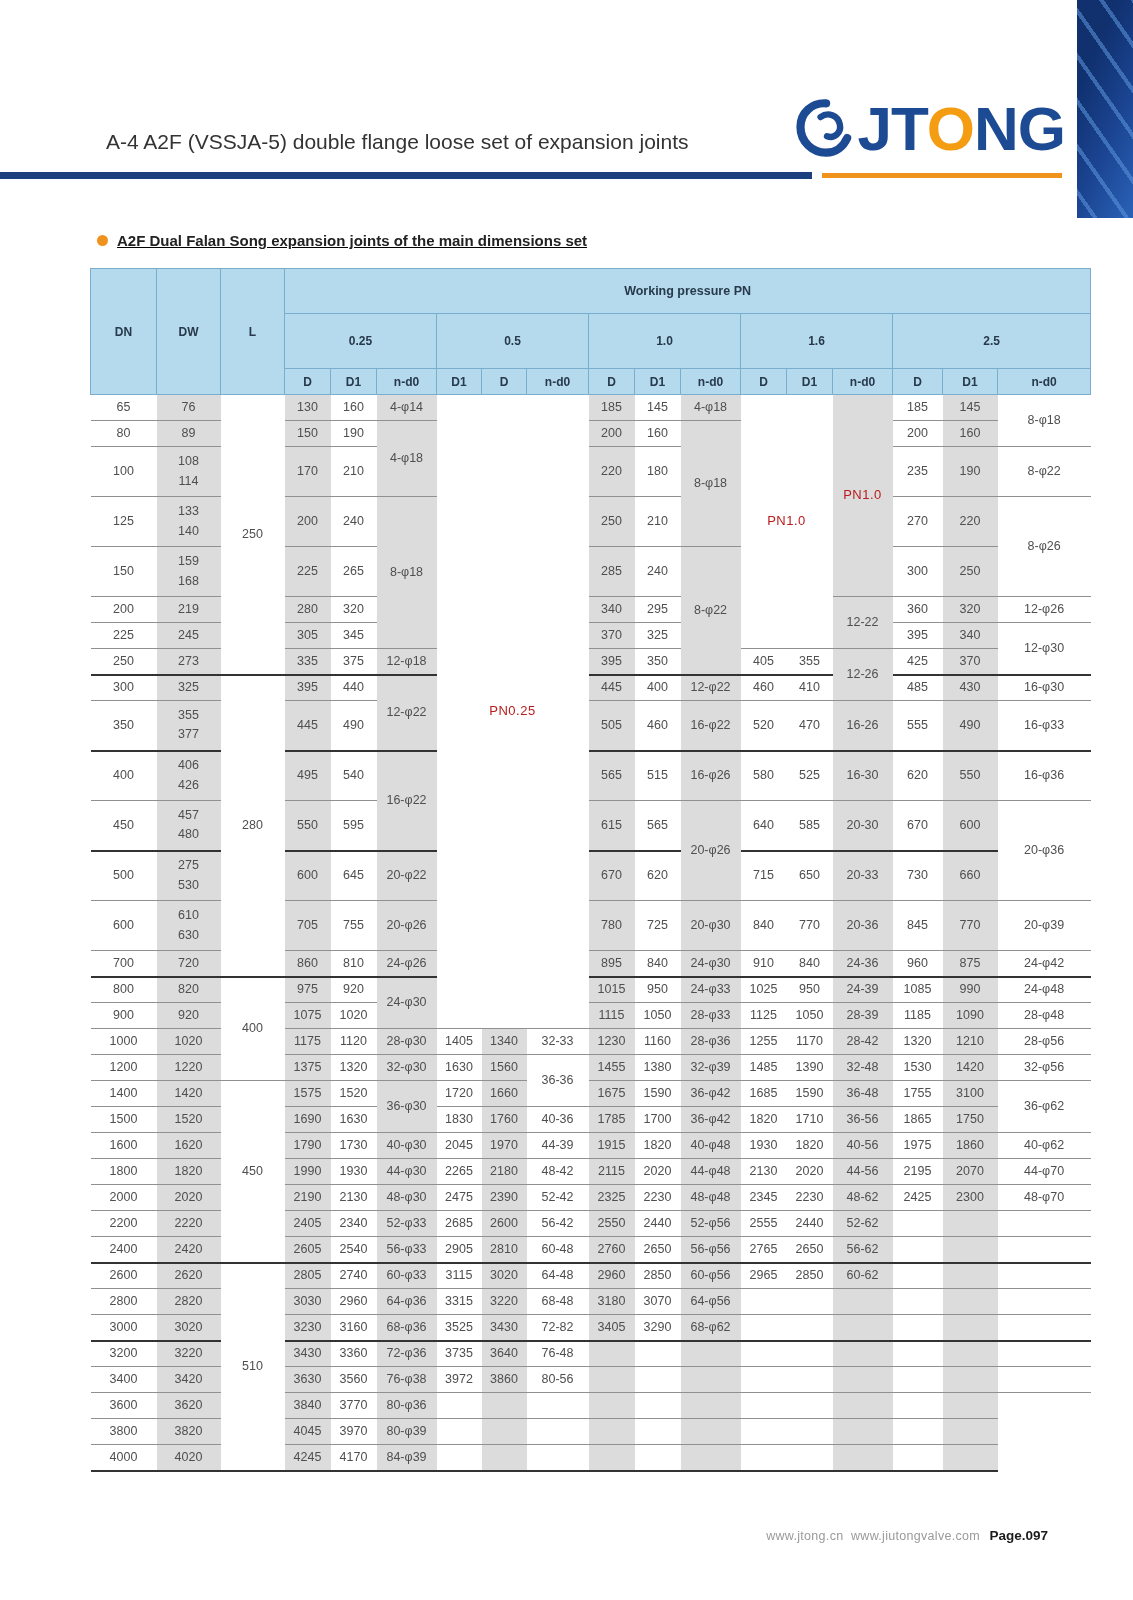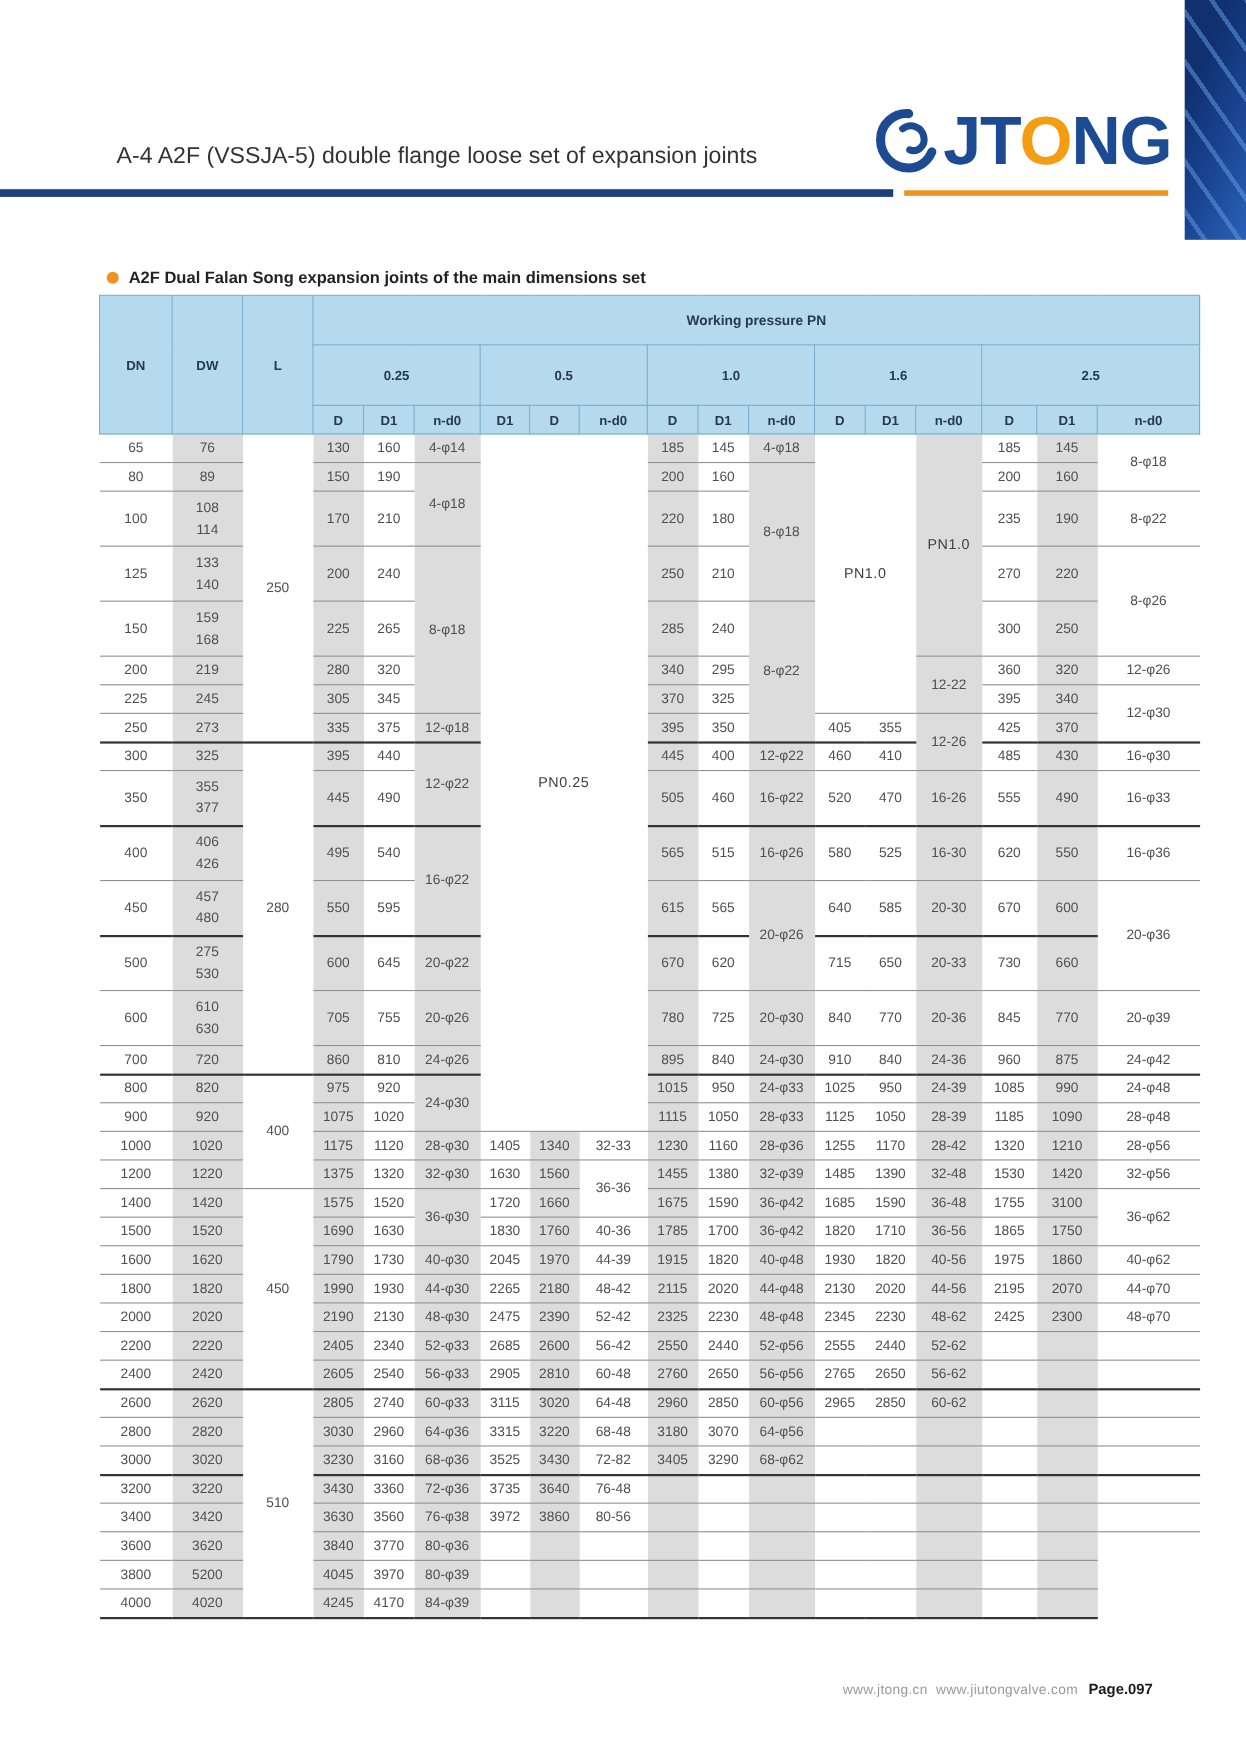--- a/index.html
+++ b/index.html
@@ -15,35 +15,35 @@
   .brand .wordmark{font-size:62px;font-weight:bold;letter-spacing:-1px;color:#1c4a93;}
   .brand .wordmark .o{color:#f49c12;}
   .rule-blue{position:absolute;left:0;top:172px;width:812px;height:7px;background:#1c3f7e;}
   .rule-orange{position:absolute;left:822px;top:173px;width:240px;height:5px;background:#ef931d;}
   .corner{position:absolute;right:0;top:0;width:56px;height:218px;
           background-image:
             repeating-linear-gradient(55deg, rgba(255,255,255,0) 0 13px, rgba(92,150,220,.55) 13px 17px, rgba(255,255,255,0) 17px 26px),
             linear-gradient(115deg,#10306e 25%,#1a4390 60%,#2a62b8 100%);}
 
   
-  .section{position:absolute;left:97px;top:244px;display:flex;align-items:center;}
+  .section{position:absolute;left:97px;top:232px;display:flex;align-items:center;text-decoration:underline;}
   .bullet{width:11px;height:11px;border-radius:50%;background:#f0921e;margin-right:9px;}
   .section-title{font-size:15px;font-weight:bold;color:#222;}
 
   
   .tbl-wrap{position:absolute;left:90px;top:268px;}
   table{border-collapse:collapse;table-layout:fixed;width:1000px;}
   col.shade{background:#dcdcdc;}
   thead th{background:#b5daee;border:1px solid #79aecf;font-weight:bold;color:#27394a;
            font-size:12px;padding:0;margin-left:36px;}
   thead .pn-title{font-size:12.5px;}
   tbody td{border-bottom:1px solid #909090;color:#4f4f4f;text-align:center;
            vertical-align:middle;font-size:12.5px;padding:0;white-space:pre-line;line-height:1.55;}
   tbody td.strong{border-bottom:2px solid #333;}
-  tbody td.pn{color:#404040;font-size:13px;letter-spacing:.5px;}
+  tbody td.pn{color:#b91c1c;font-size:13px;letter-spacing:.5px;}
   tbody tr{height:26px;}
   tbody tr.tall{height:50px;}
   thead tr.h1{height:45px;} thead tr.h2{height:55px;} thead tr.h3{height:26px;}
 
   
   .footer{position:absolute;top:1528px;left:0;width:1048px;text-align:right;font-size:12.5px;}
   .footer .urls{color:#9a9a9a;letter-spacing:.3px;margin-left:30px;}
   .footer .pageno{color:#1b1b1b;font-weight:bold;font-size:13.5px;margin-left:6px;}
 </style>
 </head>
@@ -651,21 +651,21 @@
             <td></td>
             <td></td>
             <td></td>
             <td></td>
             <td></td>
             <td></td>
             <td></td>
           </tr>
           <tr>
             <td>3800</td>
-            <td>5200</td>
+            <td>3820</td>
             <td>4045</td>
             <td>3970</td>
             <td>80-φ39</td>
             <td></td>
             <td></td>
             <td></td>
             <td></td>
             <td></td>
             <td></td>
             <td></td>

